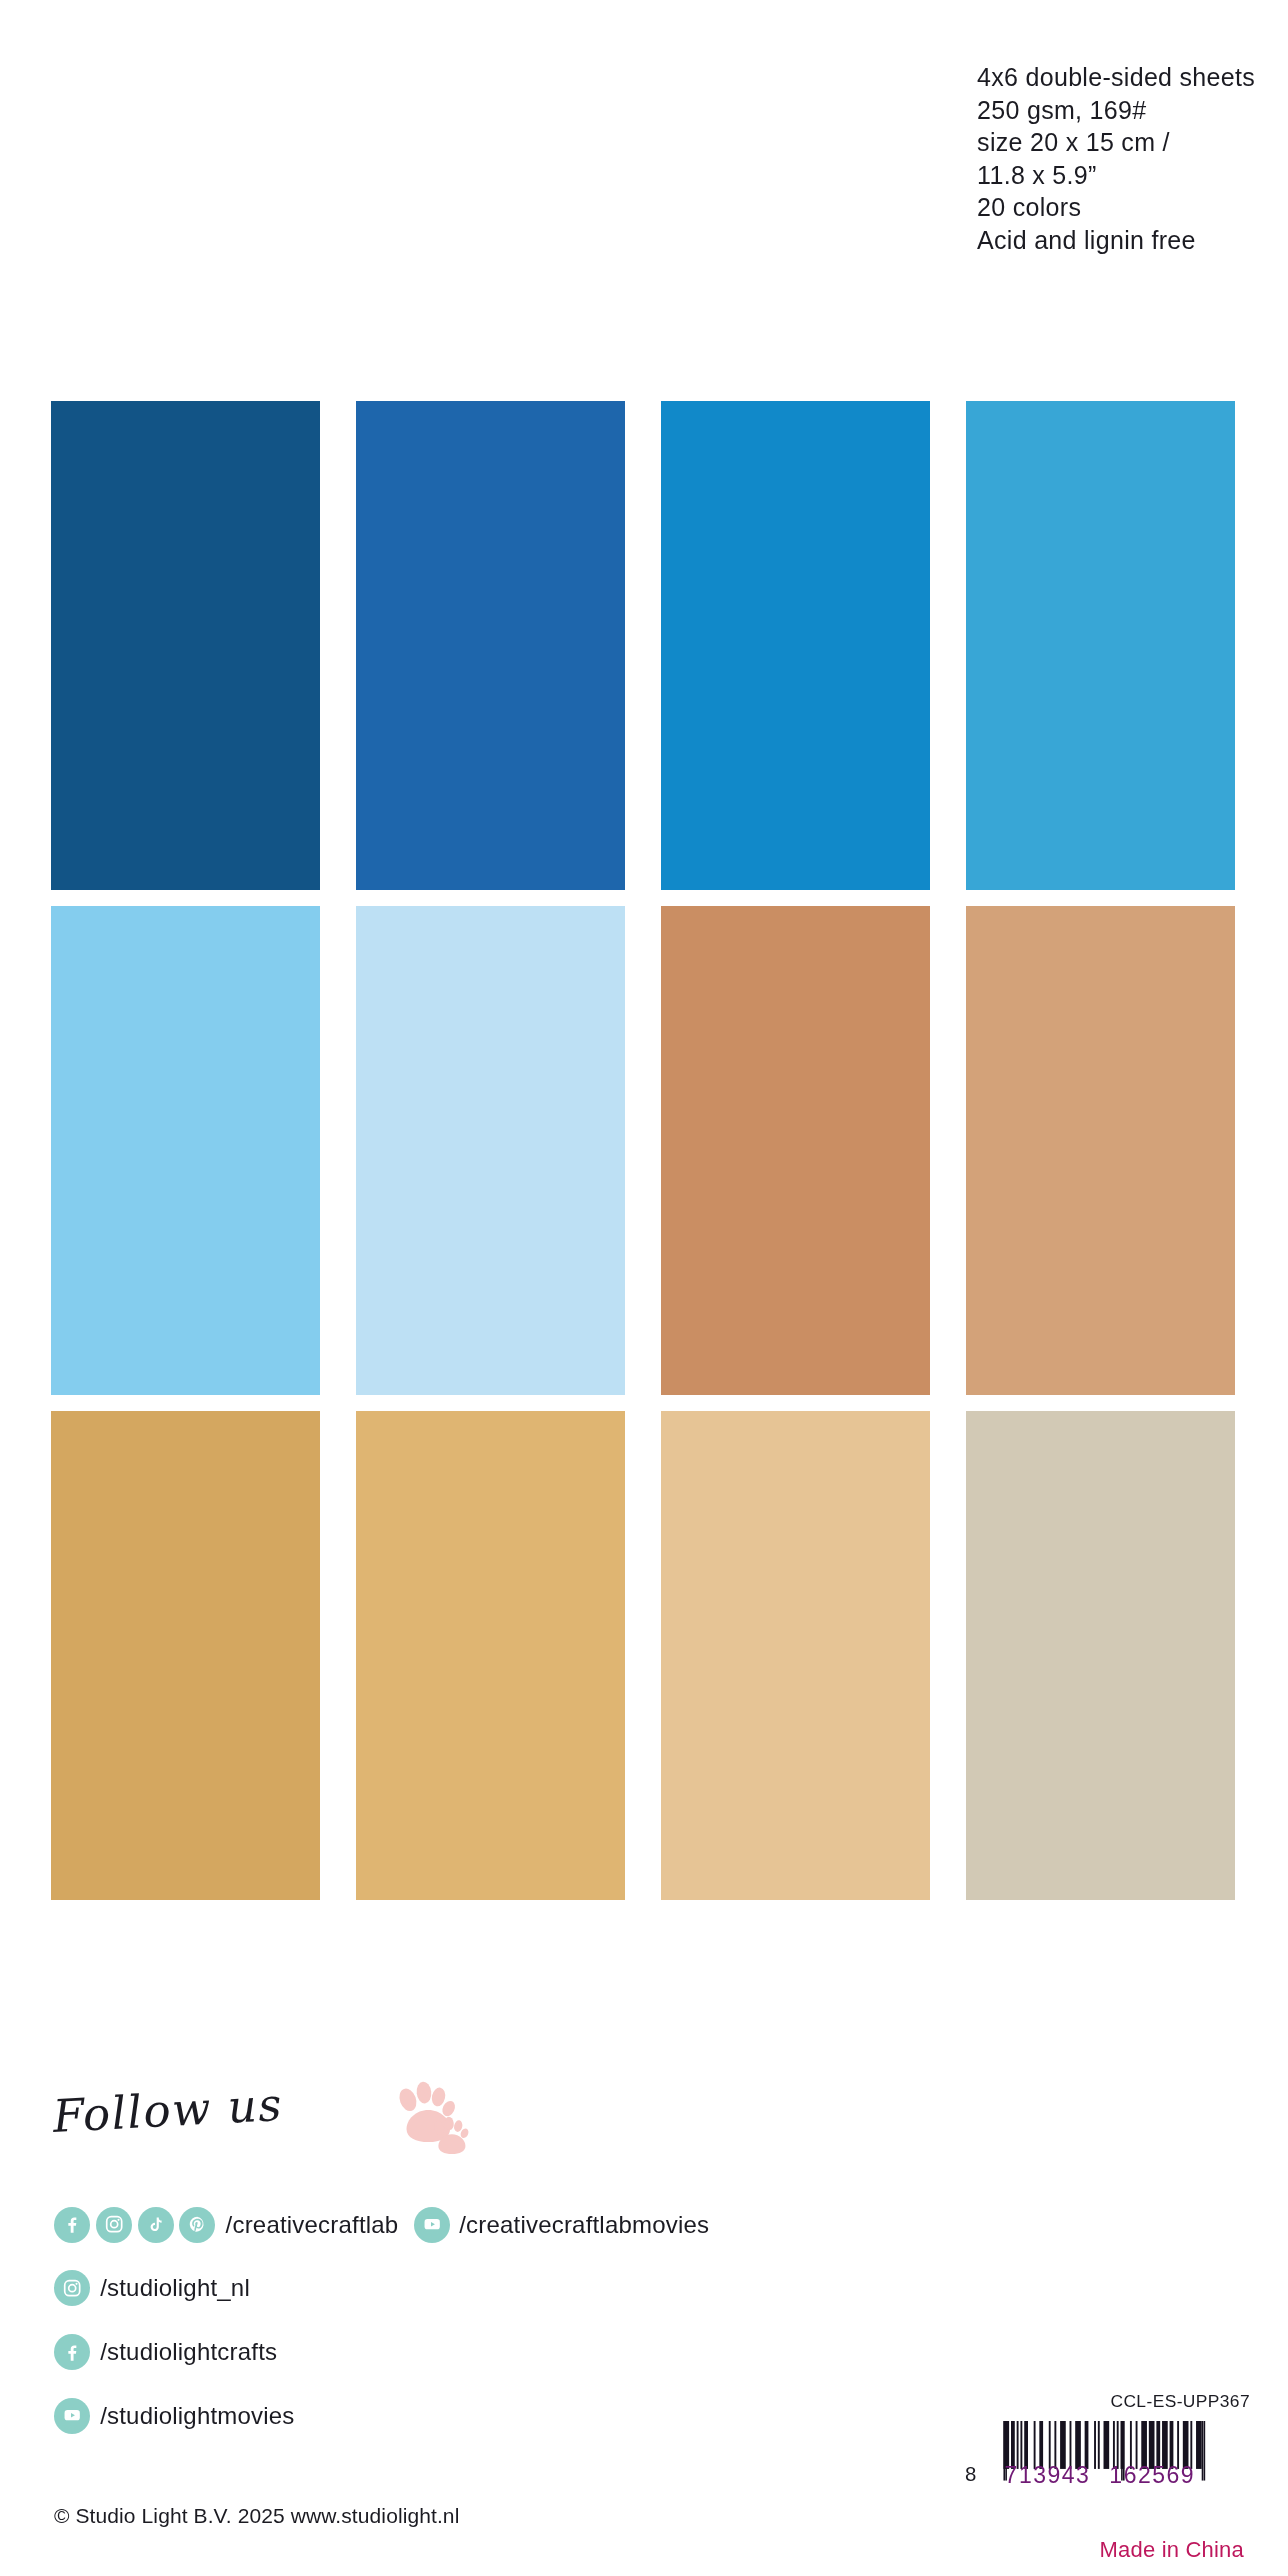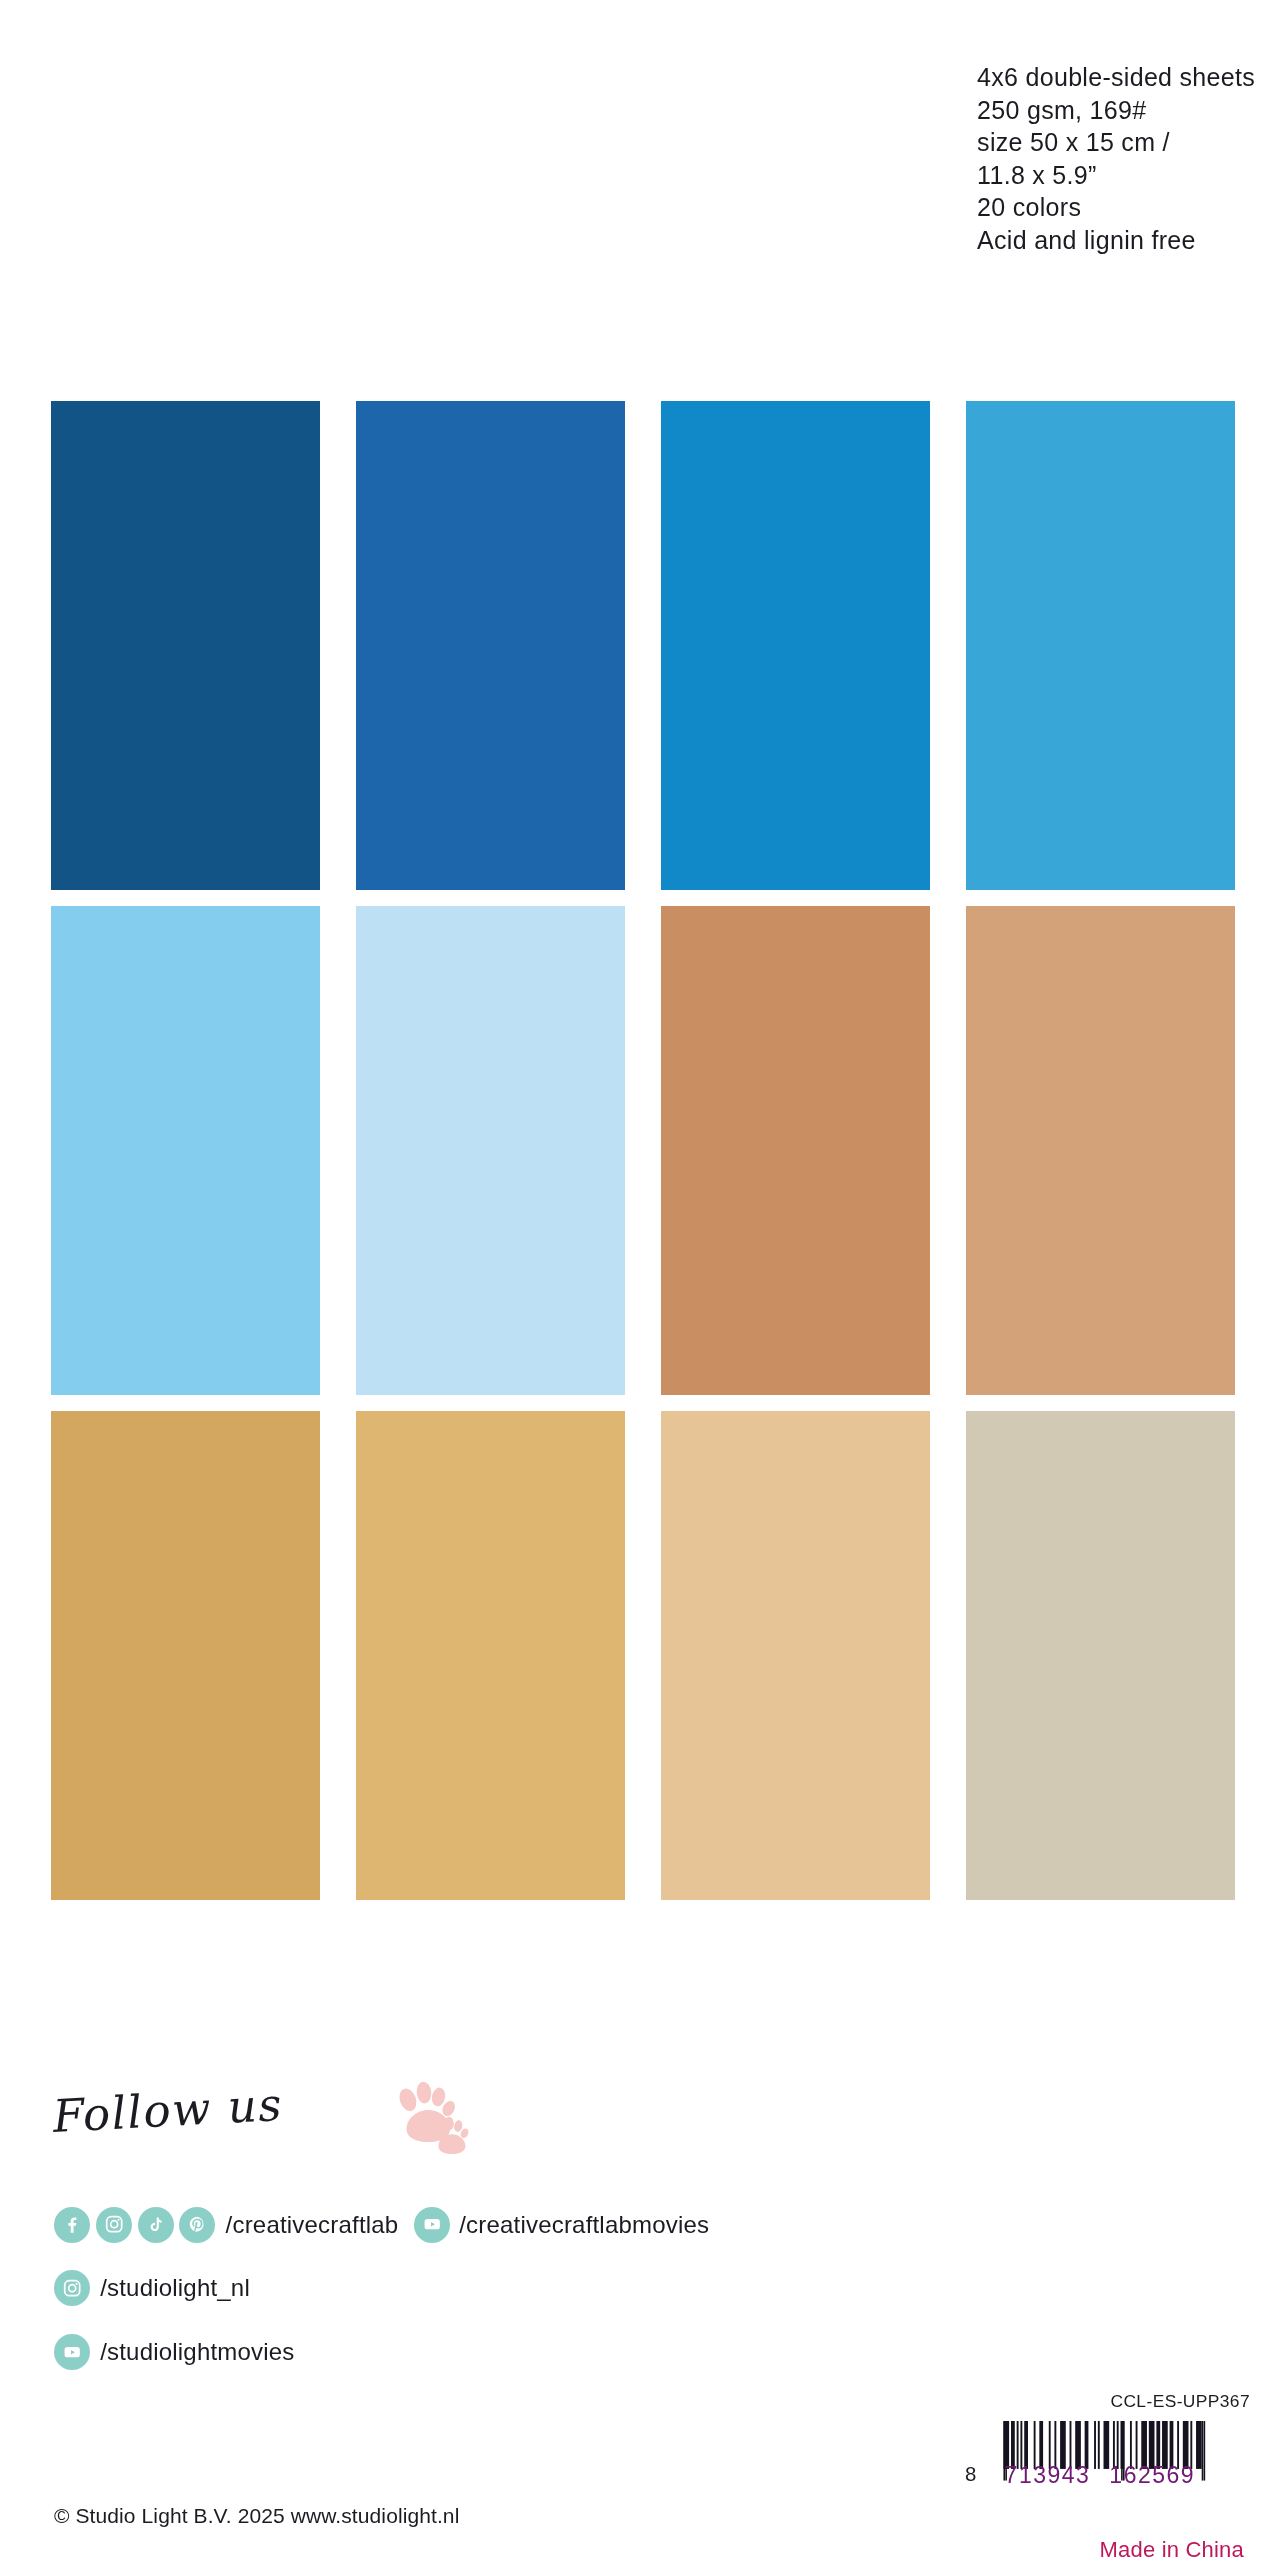--- a/index.html
+++ b/index.html
@@ -171,21 +171,21 @@
     letter-spacing: 0.2px;
     color: #be185d;
   }
 </style>
 </head>
 <body>
 
 <div class="spec-block">
   <span class="spec-line">4x6 double-sided sheets</span>
   <span class="spec-line">250 gsm, 169#</span>
-  <span class="spec-line">size 50 x 15 cm /</span>
+  <span class="spec-line">size 20 x 15 cm /</span>
   <span class="spec-line">11.8 x 5.9”</span>
   <span class="spec-line">20 colors</span>
   <span class="spec-line">Acid and lignin free</span>
 </div>
 
 <div class="swatch-grid">
   <div class="swatch" style="background: rgb(18, 84, 134);"></div>
   <div class="swatch" style="background: rgb(30, 102, 172);"></div>
   <div class="swatch" style="background: rgb(17, 137, 201);"></div>
   <div class="swatch" style="background: rgb(56, 166, 214);"></div>
@@ -261,20 +261,28 @@
     <span class="s-icon">
       <svg width="20.4" height="20.4" viewBox="0 0 24 24">
         <rect x="3.2" y="3.2" width="17.6" height="17.6" rx="5.2" fill="none" stroke="#ffffff" stroke-width="2"></rect>
         <circle cx="12" cy="12" r="4.1" fill="none" stroke="#ffffff" stroke-width="2"></circle>
         <circle cx="17.1" cy="6.9" r="1.25" fill="#ffffff"></circle>
       </svg>
     </span>
     <span class="handle">/studiolight_nl</span>
   </div>
 
+  <div class="social-row">
+    <span class="s-icon">
+      <svg width="20.4" height="20.4" viewBox="0 0 24 24">
+          <path fill="#ffffff" d="M13.6 22v-8.2h2.8l.42-3.2H13.6V8.55c0-.93.26-1.56 1.58-1.56h1.7V4.14c-.3-.04-1.3-.13-2.48-.13-2.45 0-4.13 1.5-4.13 4.26v2.33H7.45v3.2h2.82V22z"></path>
+        </svg>
+    </span>
+    <span class="handle">/studiolightcrafts</span>
+  </div>
 
   <div class="social-row">
     <span class="s-icon">
       <svg width="20.4" height="20.4" viewBox="0 0 24 24">
         <rect x="3" y="6" width="18" height="12" rx="3.4" fill="#ffffff"></rect>
         <path d="M10.6 9.3v5.4l4.6-2.7z" fill="#8ccfc6"></path>
       </svg>
     </span>
     <span class="handle">/studiolightmovies</span>
   </div>

